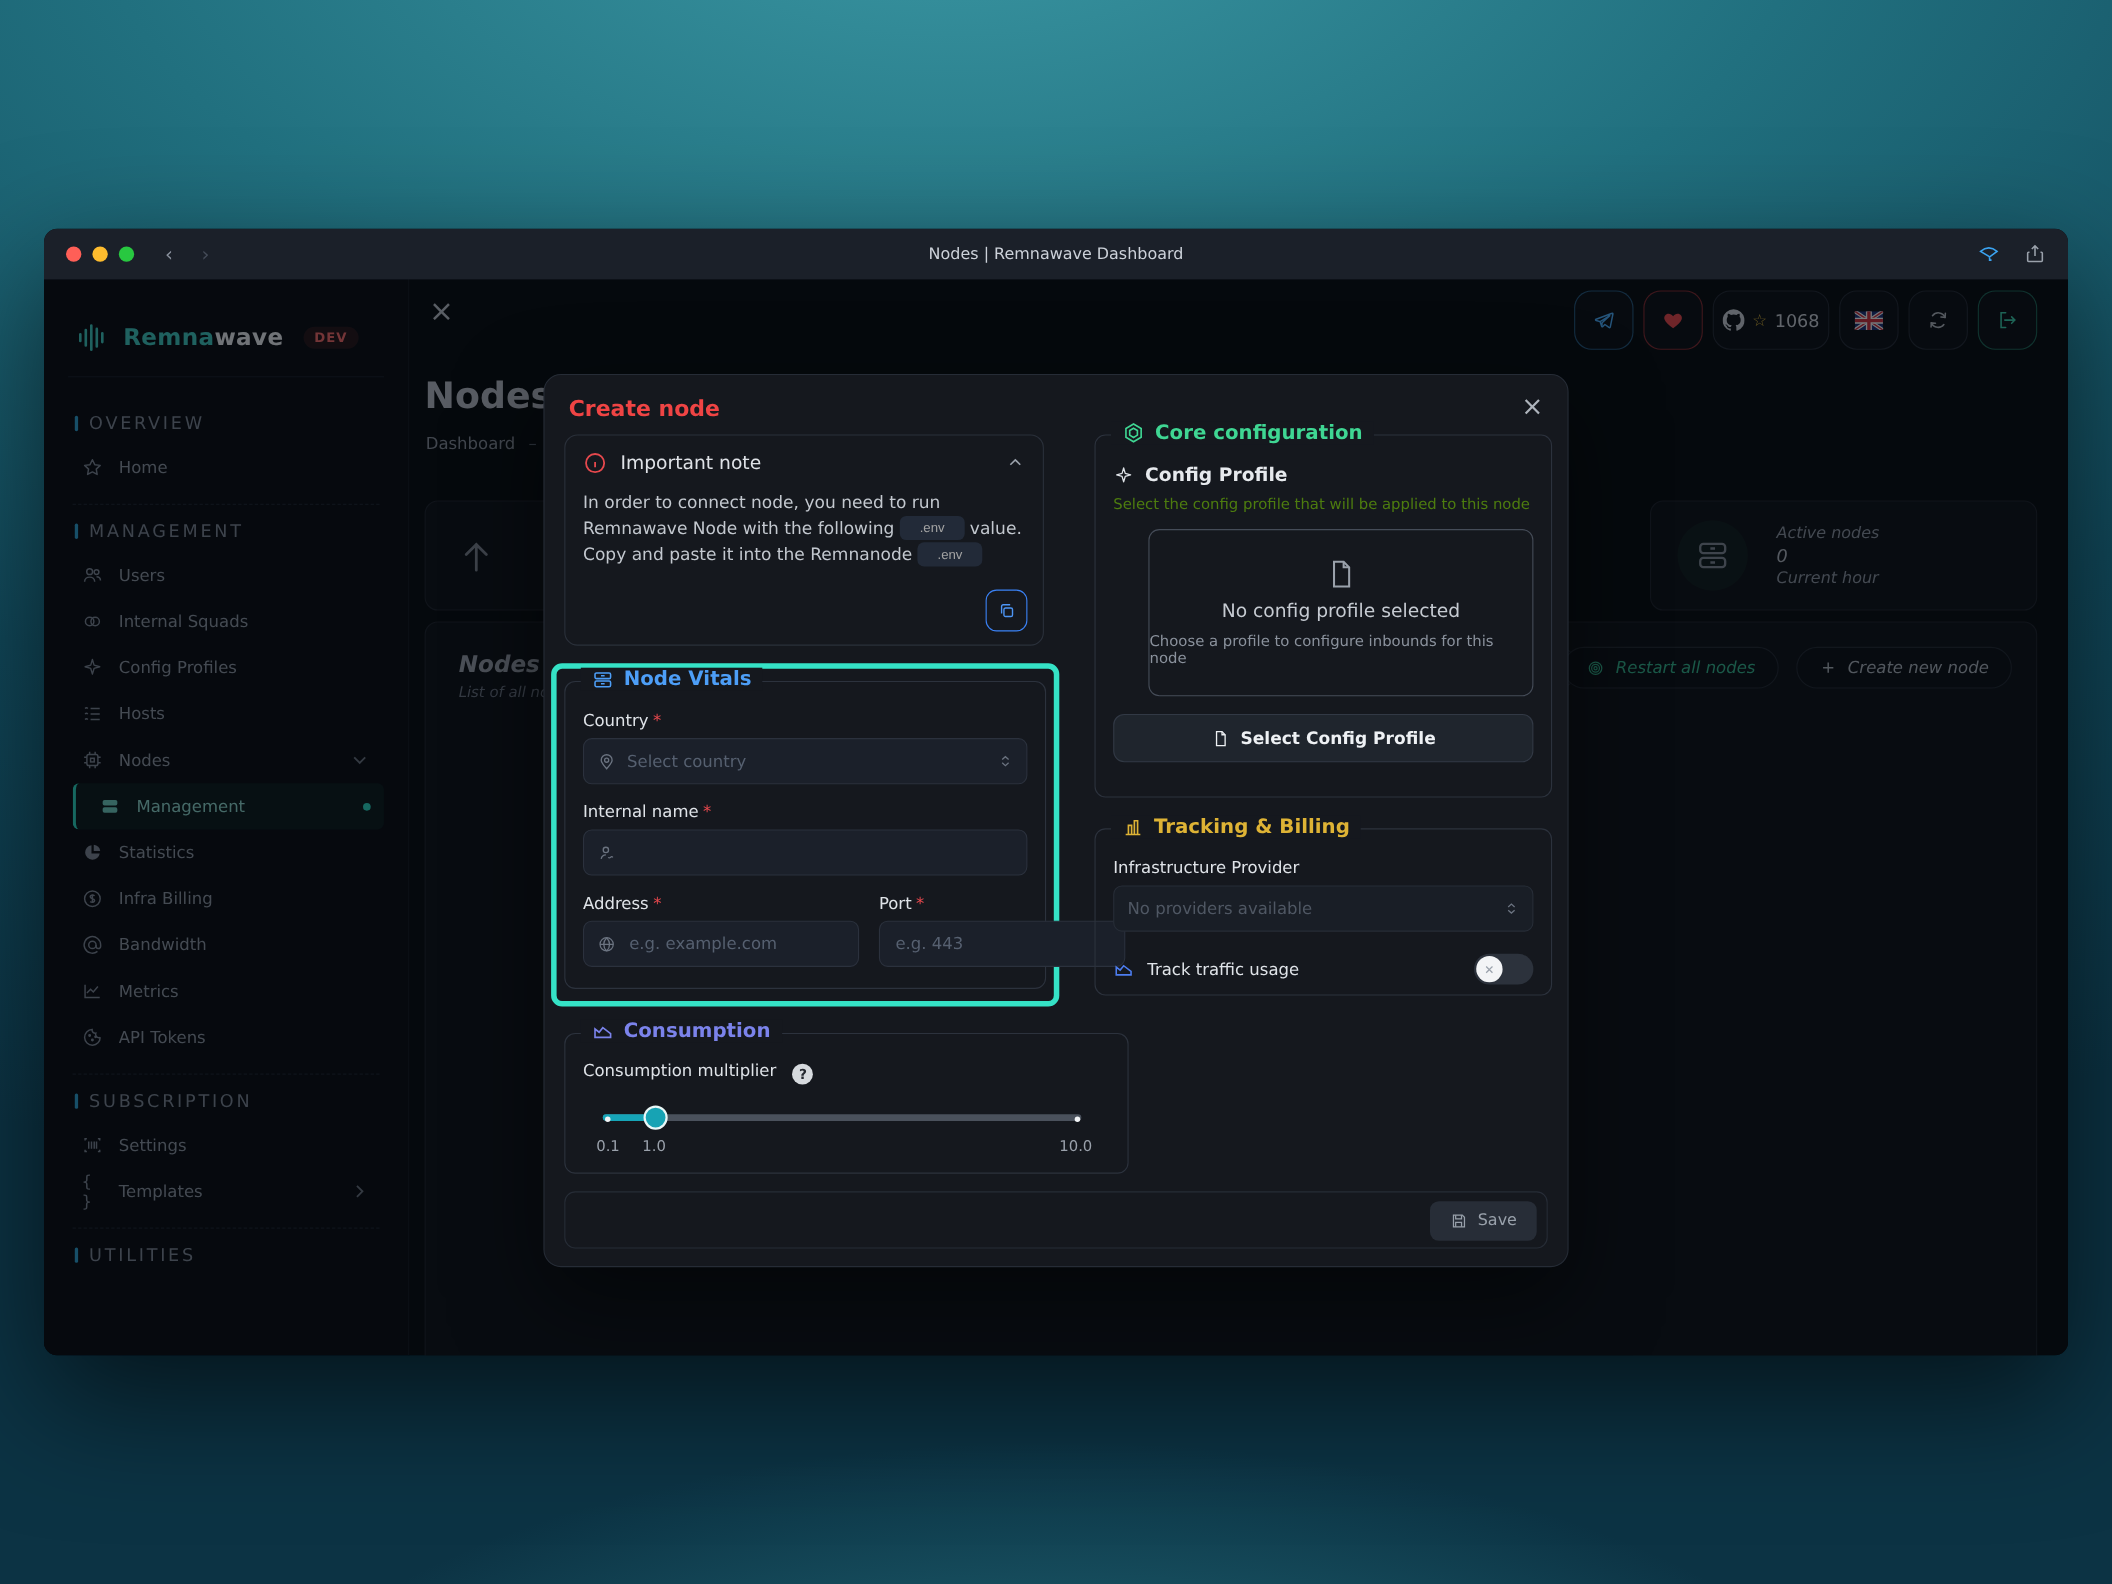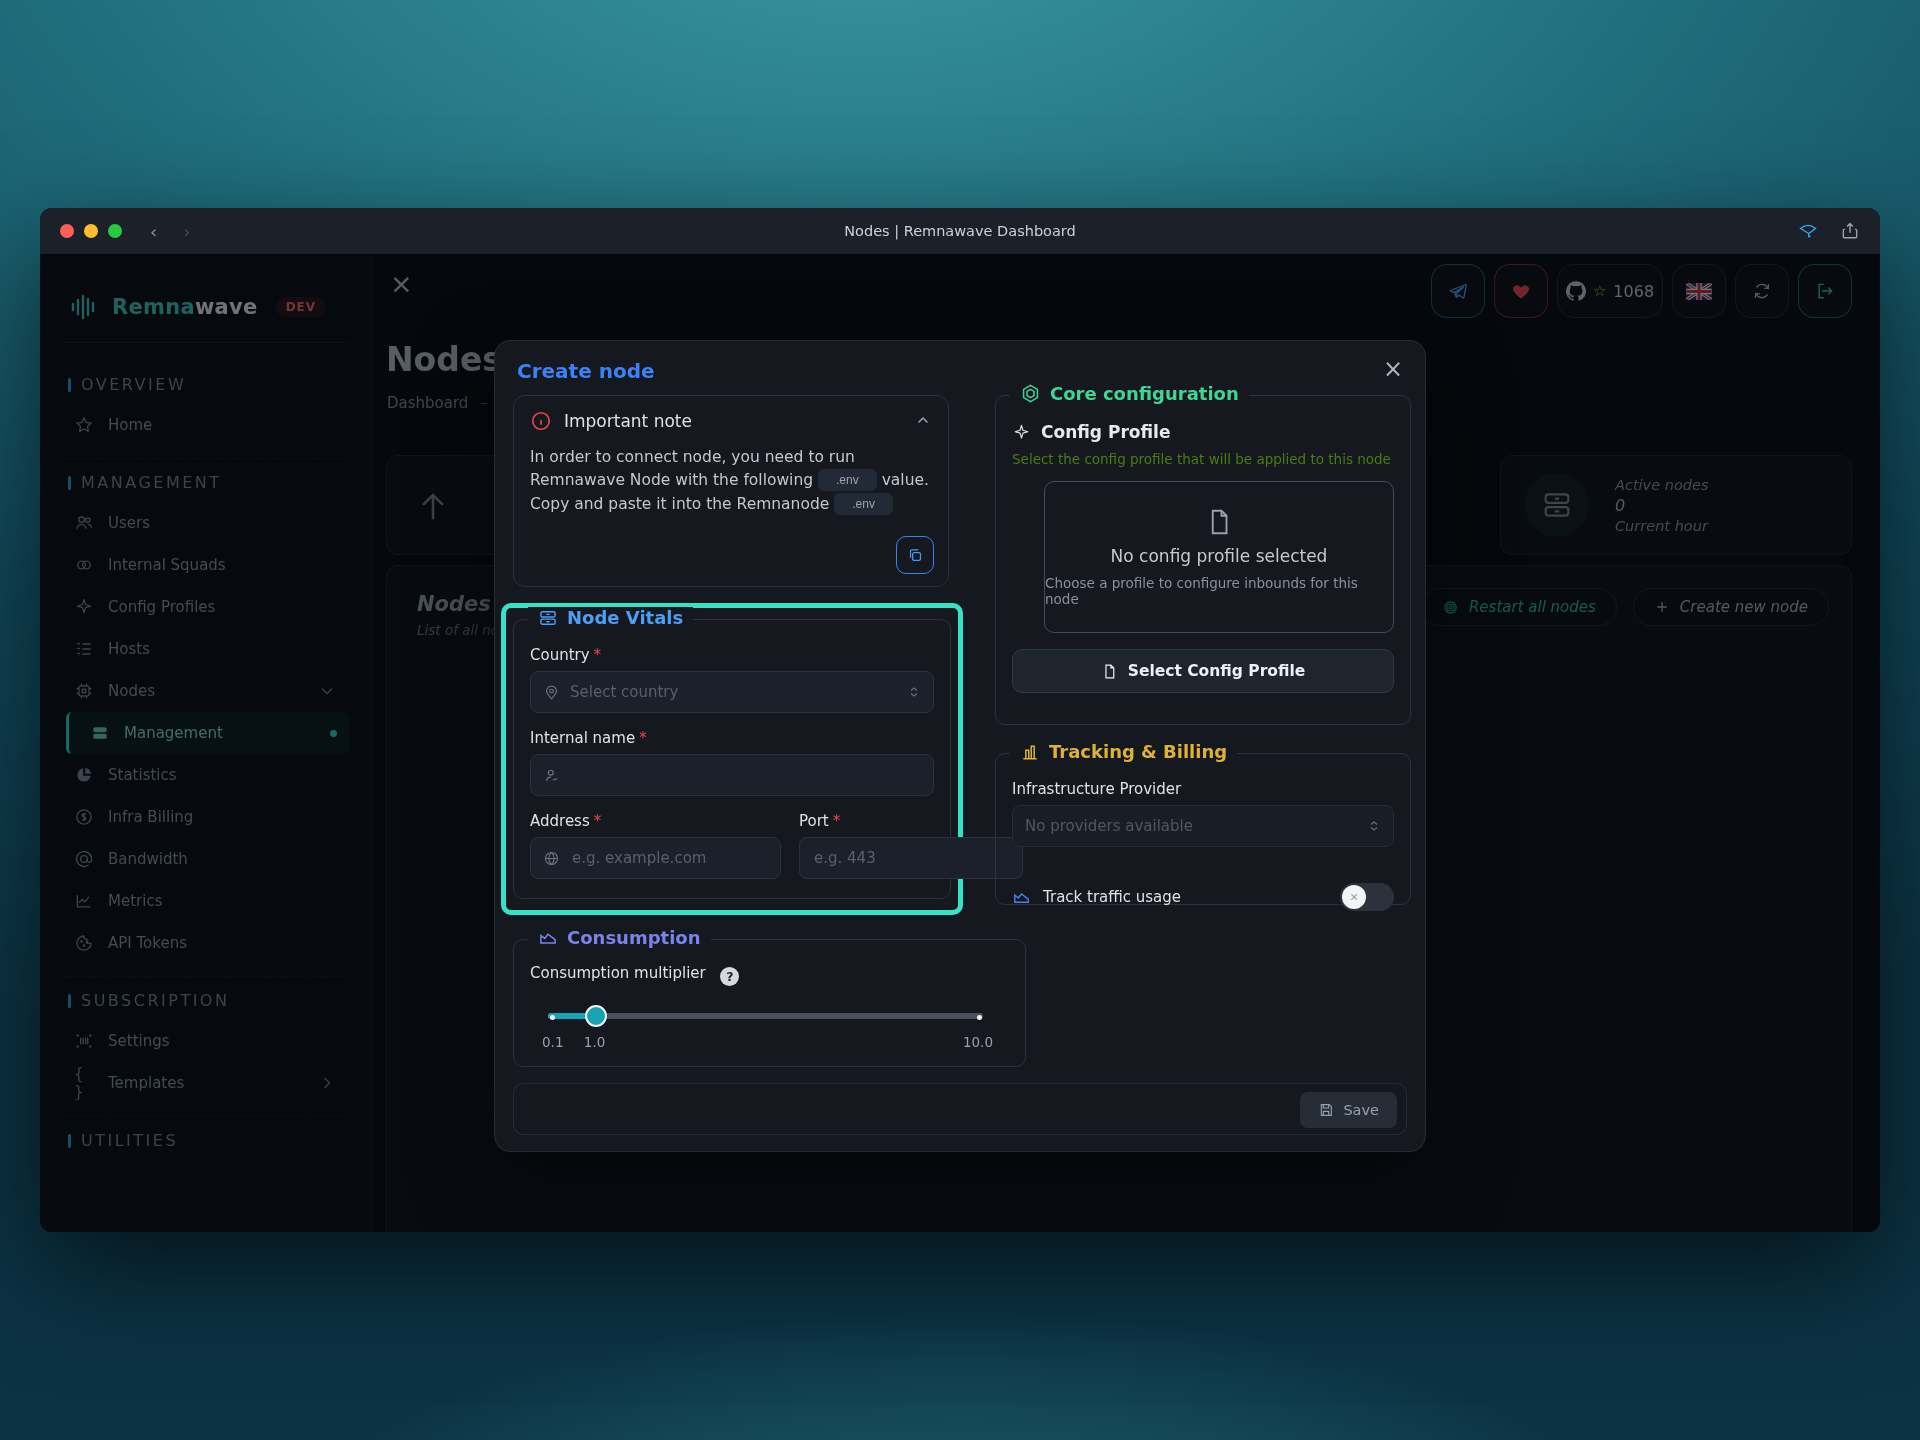--- a/index.html
+++ b/index.html
@@ -71,21 +71,21 @@
   .nc-sub{font-size:13.5px;color:#6c московa;}
   .nc-sub{font-size:13.5px;color:#6c7482;margin-top:6px;}
   .nc-btns{position:absolute;top:22px;right:22px;display:flex;gap:16px;align-items:center;}
   .pill{height:38px;border:1px solid #242a34;border-radius:19px;background:#0e1218;display:flex;
     align-items:center;gap:10px;padding:0 20px;font-size:15px;color:#aab1bb;box-sizing:border-box;}
   .pill-restart{color:#36b38d;}
   .pill-update{position:absolute;top:22px;right:416px;width:130px;justify-content:flex-end;}
   
   .modal{position:absolute;left:454px;top:86px;width:930px;height:810px;background:#15181e;
     border:1px solid #262c36;border-radius:16px;z-index:60;box-shadow:0 30px 80px rgba(0,0,0,.5);}
-  .m-title{position:absolute;left:22px;top:18px;font-size:20px;font-weight:600;color:#3b82f6;}
+  .m-title{position:absolute;left:22px;top:18px;font-size:20px;font-weight:600;color:#ef4444;}
   .m-close{position:absolute;right:22px;top:14px;font-size:24px;color:#aeb4bc;}
   .note{position:absolute;left:18px;top:54px;width:436px;height:192px;border:1px solid #2a303a;border-radius:12px;padding:14px 16px;box-sizing:border-box;}
   .note-head{display:flex;align-items:center;gap:12px;font-size:17px;color:#dfe2e7;}
   .note-chev{margin-left:auto;color:#9aa1ab;}
   .note-body{margin-top:14px;font-size:15.5px;line-height:1.5;color:#c3c8cf;}
   .chip{display:inline-block;background:#222a38;color:#a3a3a3;font-family:Liberation Sans, sans-serif;
     font-size:12px;padding:2px 18px;border-radius:6px;vertical-align:1px;}
   .copy-btn{position:absolute;right:14px;bottom:12px;width:38px;height:38px;border:1.5px solid #3b82f6;border-radius:10px;
     display:flex;align-items:center;justify-content:center;color:#4d95f5;box-sizing:border-box;}
   .highlight{position:absolute;left:6px;top:262px;width:462px;height:312px;border:5px solid #35e2c6;border-radius:10px;box-sizing:border-box;z-index:1;}
@@ -125,21 +125,21 @@
   .hint{font-size:13.5px;color:#4d7c0f;margin-top:9px;}
   .empty-box{margin-top:14px;height:150px;border:1px solid #454c58;border-radius:10px;display:flex;flex-direction:column;
     align-items:center;justify-content:center;gap:9px;color:#9aa1ab;margin-left:32px;}
   .eb-t{font-size:17px;color:#c6cbd2;}
   .eb-s{font-size:13.5px;color:#8a919c;}
   .sel-btn{margin-top:16px;height:42px;background:#1f252d;border:1px solid #323945;border-radius:10px;display:flex;
     align-items:center;justify-content:center;gap:10px;font-size:15.5px;font-weight:bold;color:#eef1f4;}
   
   .sel-dis{background:#191e26;border-color:#272d37;}
   .sel-dis .ph{color:#4f5763;}
-  .track-row{display:flex;align-items:center;gap:12px;margin-top:36px;font-size:15px;color:#dfe3e8;}
+  .track-row{display:flex;align-items:center;gap:12px;margin-top:20px;font-size:15px;color:#dfe3e8;}
   .toggle{margin-left:auto;width:54px;height:28px;border-radius:14px;background:#2c323c;position:relative;}
   .thumb2{position:absolute;left:2px;top:2px;width:24px;height:24px;border-radius:50%;background:#f3f4f6;
     display:flex;align-items:center;justify-content:center;color:#9aa1ab;font-size:11px;}
   
   .m-footer{position:absolute;left:18px;top:742px;width:894px;height:52px;border:1px solid #262c36;border-radius:10px;box-sizing:border-box;padding-left:43px;}
   .save-btn{position:absolute;right:9px;top:8px;height:36px;padding:0 18px;background:#272d37;border-radius:8px;
     display:flex;align-items:center;gap:9px;font-size:14.5px;color:#99a1ab;}
   svg{display:block;}
 </style>
 </head>

